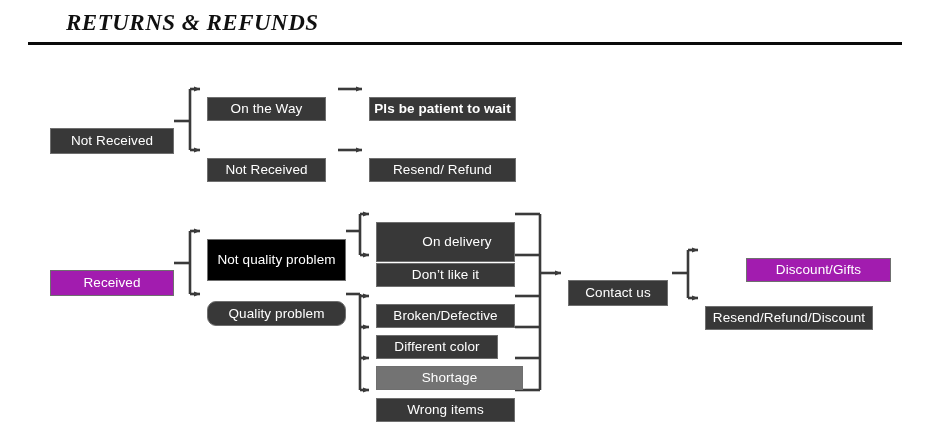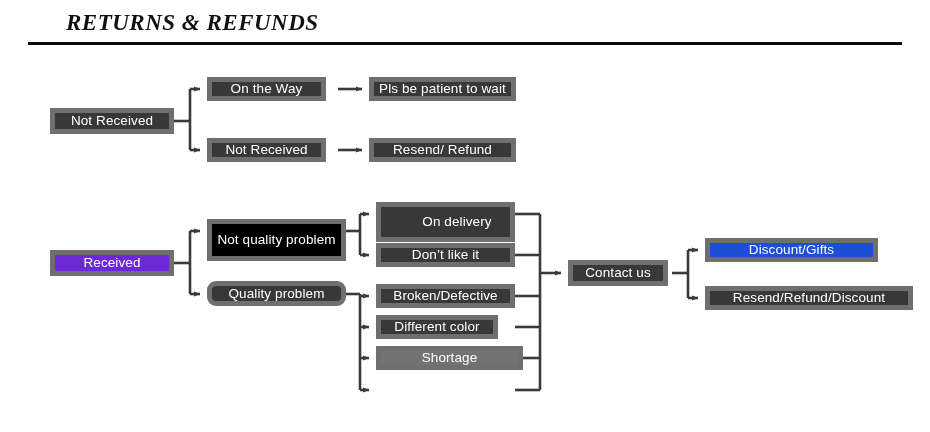--- a/index.html
+++ b/index.html
@@ -30,29 +30,30 @@
   }
 
   
   .canvas{position:absolute;left:0;top:46px;width:930px;height:386px;}
   svg.wires{position:absolute;left:0;top:0;width:930px;height:386px;}
 
   
   .node{
     position:absolute;
     background:#383838;
-    border:5px solid #737373;
+    border:1px solid #737373;
     box-sizing:border-box;
     color:#ffffff;
     display:flex;align-items:center;justify-content:center;
     font-size:13.5px;
     line-height:1;
     white-space:nowrap;
     letter-spacing:0.1px;
     box-shadow:0 0 0 0 rgba(0,0,0,0);
+    margin-top:20px;
   }
 </style>
 </head>
 <body>
 
 <div id="page">
 
   <div class="header">
     <div class="header-title">RETURNS &amp; REFUNDS</div>
     <div class="header-rule"></div>
@@ -107,28 +108,29 @@
         <path d="M672,227 L688,227"></path>
         <path d="M688,204 L688,252"></path>
         <path d="M688,204 L698,204" marker-end="url(#arw)"></path>
         <path d="M688,252 L698,252" marker-end="url(#arw)"></path>
       </g>
     </svg>
 
     <div class="node" style="left: 50px; top: 62px; width: 124px; height: 26px; background: rgb(56, 56, 56); border-color: rgb(111, 111, 111); color: rgb(255, 255, 255);">Not Received</div>
     <div class="node" style="left: 207px; top: 31px; width: 119px; height: 24px; background: rgb(56, 56, 56); border-color: rgb(111, 111, 111); color: rgb(255, 255, 255);">On the Way</div>
     <div class="node" style="left: 207px; top: 92px; width: 119px; height: 24px; background: rgb(56, 56, 56); border-color: rgb(111, 111, 111); color: rgb(255, 255, 255);">Not Received</div>
-    <div class="node" style="left: 369px; top: 31px; width: 147px; height: 24px; background: rgb(56, 56, 56); border-color: rgb(111, 111, 111); color: rgb(255, 255, 255);">Pls be patient to wait</div>
+    <div class="node" style="left: 369px; top: 31px; width: 147px; height: 24px; background: rgb(56, 56, 56); border-color: rgb(111, 111, 111); color: rgb(255, 255, 255); font-weight: bold;">Pls be patient to wait</div>
     <div class="node" style="left: 369px; top: 92px; width: 147px; height: 24px; background: rgb(56, 56, 56); border-color: rgb(111, 111, 111); color: rgb(255, 255, 255);">Resend/ Refund</div>
-    <div class="node" style="left: 50px; top: 204px; width: 124px; height: 26px; background: #6d28d9; border-color: rgb(111, 111, 111); color: rgb(255, 255, 255);">Received</div>
+    <div class="node" style="left: 50px; top: 204px; width: 124px; height: 26px; background: #a21caf; border-color: rgb(111, 111, 111); color: rgb(255, 255, 255);">Received</div>
     <div class="node" style="left: 207px; top: 173px; width: 139px; height: 42px; background: #000000; border-color: rgb(111, 111, 111); color: rgb(255, 255, 255);">Not quality problem</div>
     <div class="node" style="left: 207px; top: 235px; width: 139px; height: 25px; background: rgb(56, 56, 56); border-color: rgb(111, 111, 111); color: rgb(255, 255, 255); border-radius: 9px;">Quality problem</div>
     <div class="node" style="left: 376px; top: 156px; width: 139px; height: 40px; background: rgb(56, 56, 56); border-color: rgb(111, 111, 111); color: rgb(255, 255, 255); padding-left: 23px;">On delivery</div>
     <div class="node" style="left: 376px; top: 197px; width: 139px; height: 24px; background: rgb(56, 56, 56); border-color: rgb(111, 111, 111); color: rgb(255, 255, 255);">Don’t like it</div>
     <div class="node" style="left: 376px; top: 238px; width: 139px; height: 24px; background: rgb(56, 56, 56); border-color: rgb(111, 111, 111); color: rgb(255, 255, 255);">Broken/Defective</div>
     <div class="node" style="left: 376px; top: 269px; width: 122px; height: 24px; background: rgb(56, 56, 56); border-color: rgb(111, 111, 111); color: rgb(255, 255, 255);">Different color</div>
     <div class="node" style="left: 376px; top: 300px; width: 147px; height: 24px; background: #737373; border-color: rgb(111, 111, 111); color: rgb(255, 255, 255);">Shortage</div>
+    <div class="node" style="left: 376px; top: 332px; width: 139px; height: 24px; background: rgb(56, 56, 56); border-color: rgb(111, 111, 111); color: rgb(255, 255, 255);">Wrong items</div>
     <div class="node" style="left: 568px; top: 214px; width: 100px; height: 26px; background: rgb(56, 56, 56); border-color: rgb(111, 111, 111); color: rgb(255, 255, 255);">Contact us</div>
-    <div class="node" style="left: 705px; top: 192px; width: 173px; height: 24px; background: #1d4ed8; border-color: rgb(111, 111, 111); color: rgb(255, 255, 255);">Discount/Gifts</div>
-    <div class="node" style="left: 705px; top: 240px; width: 208px; height: 24px; background: rgb(56, 56, 56); border-color: rgb(111, 111, 111); color: rgb(255, 255, 255);">Resend/Refund/Discount</div>
+    <div class="node" style="left: 746px; top: 192px; width: 145px; height: 24px; background: #a21caf; border-color: rgb(111, 111, 111); color: rgb(255, 255, 255);">Discount/Gifts</div>
+    <div class="node" style="left: 705px; top: 240px; width: 168px; height: 24px; background: rgb(56, 56, 56); border-color: rgb(111, 111, 111); color: rgb(255, 255, 255);">Resend/Refund/Discount</div>
 
   </div>
 </div>
 
 </body></html>

